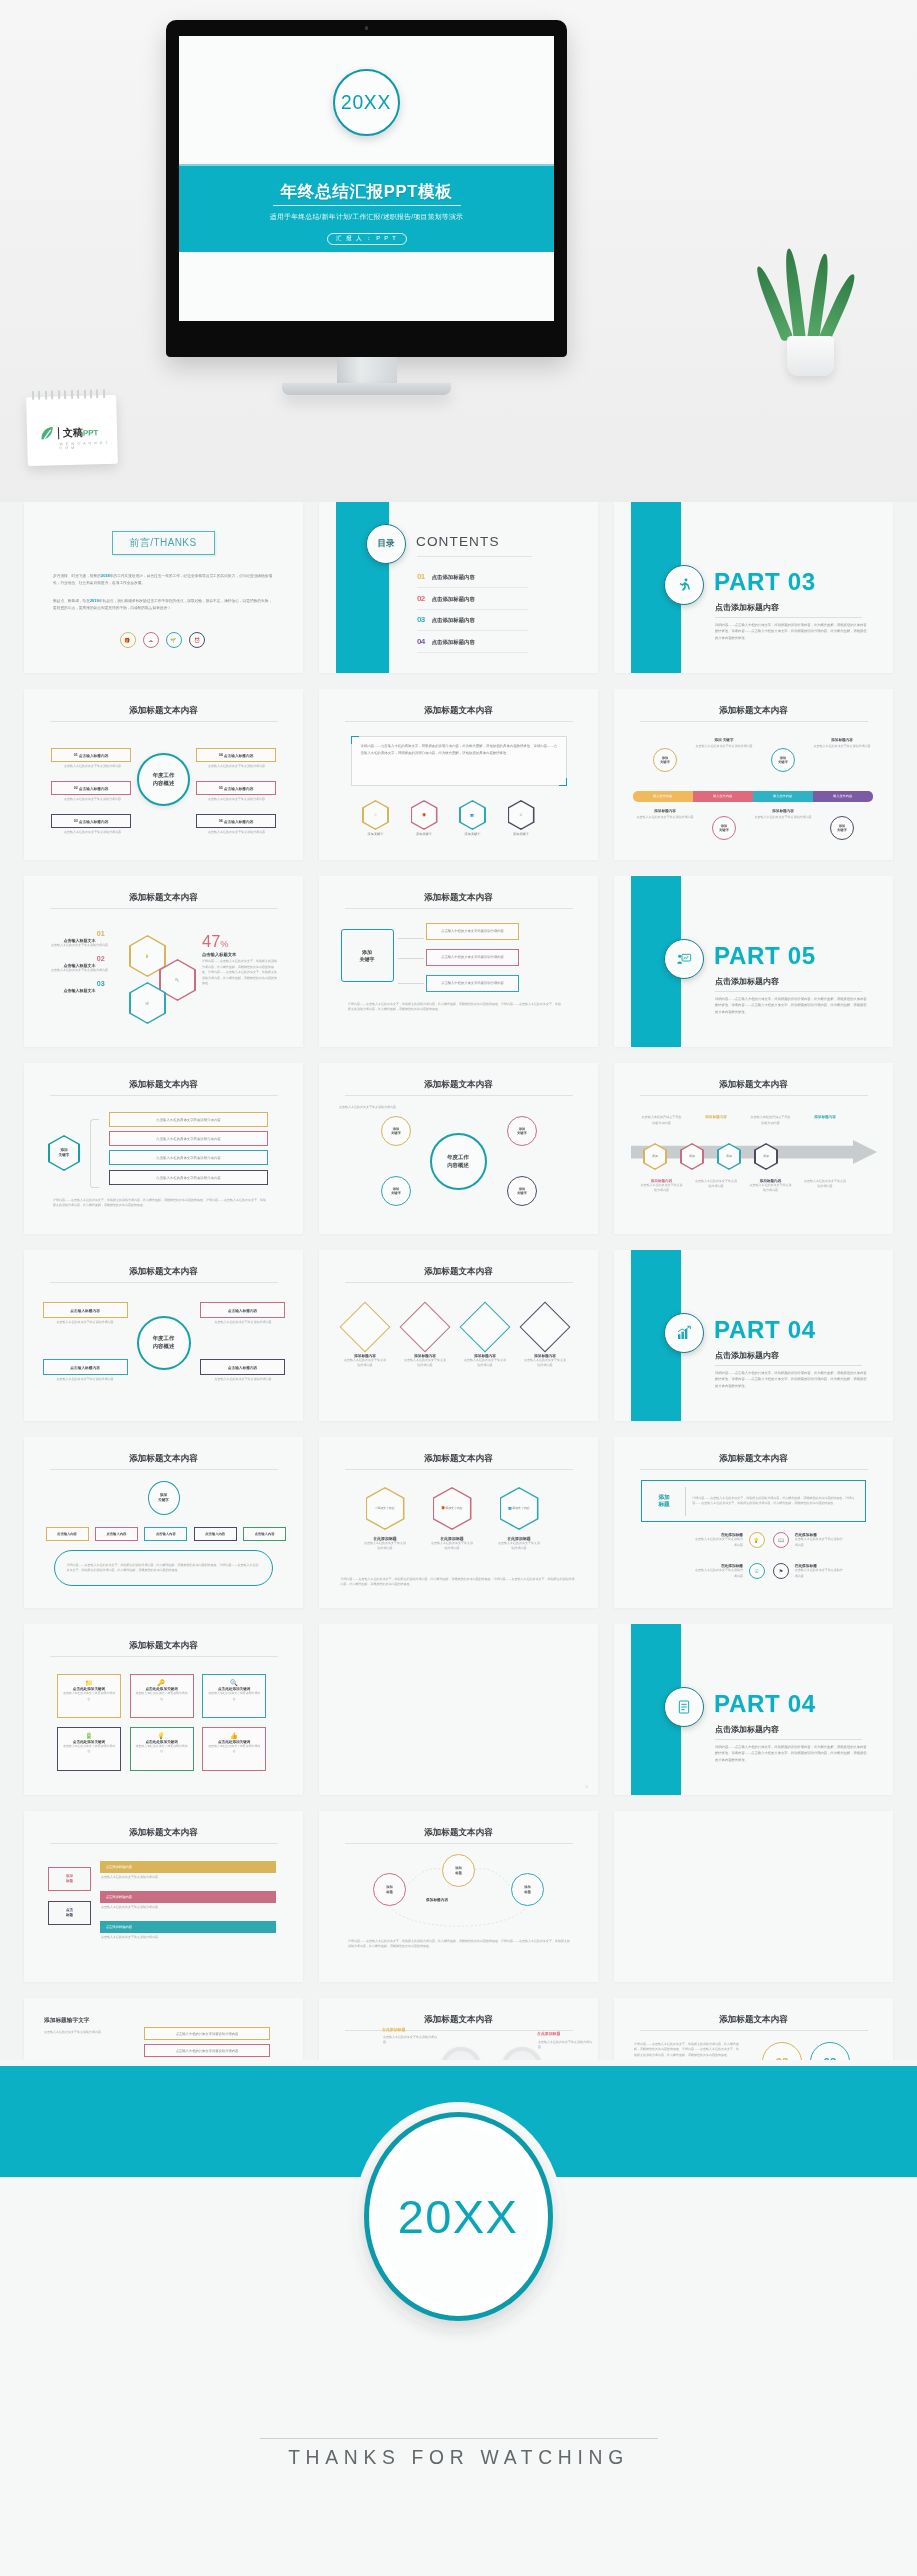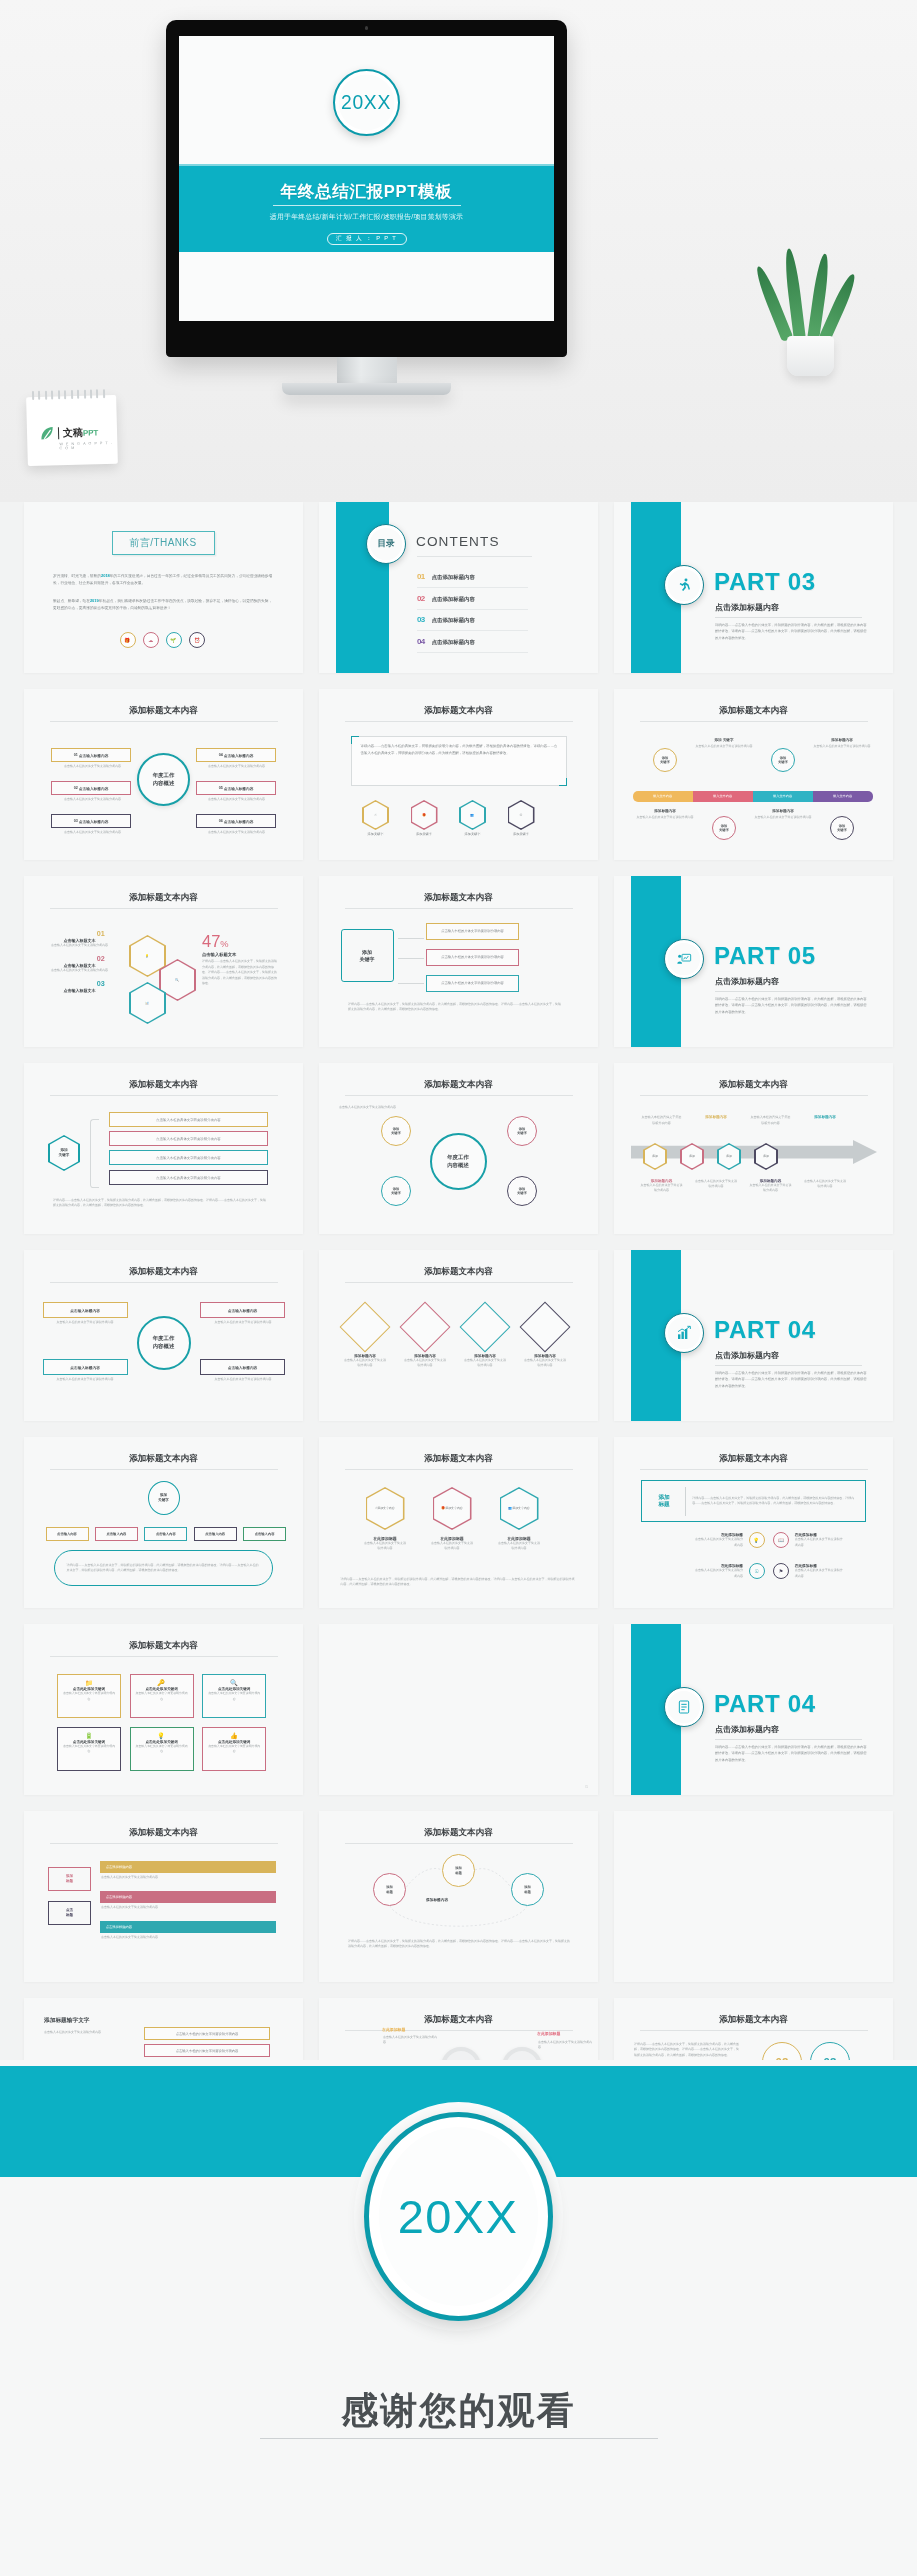--- a/index.html
+++ b/index.html
@@ -812,16 +812,16 @@
       <div class="cap" style="position:absolute;left:20px;top:107px;width:107px;text-align:left">点击输入本栏的具体文字简要说明分项内容</div>
     </div>
   </div>
 </div>
 
 <section class="final">
   <div class="fin-band"></div>
   <div class="fin-ring">
     <span>20XX</span>
   </div>
-  <div class="fin-h">感谢您的观看</div>
   <div class="fin-hr"></div>
+  <div class="fin-e">THANKS FOR WATCHING</div>
 </section>
 
 
 </body></html>

